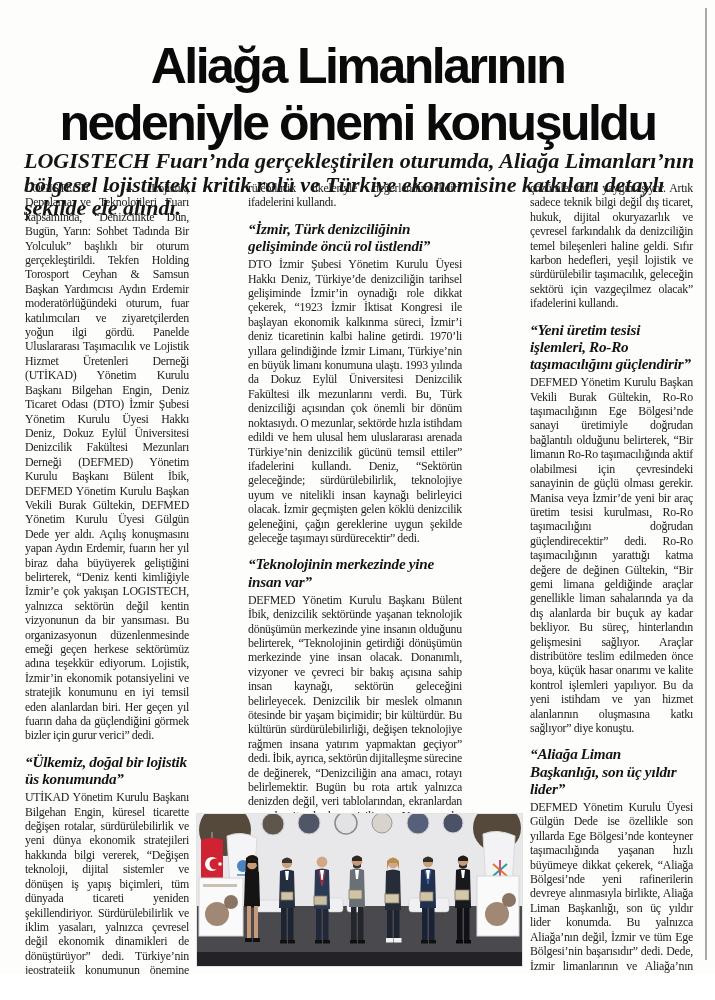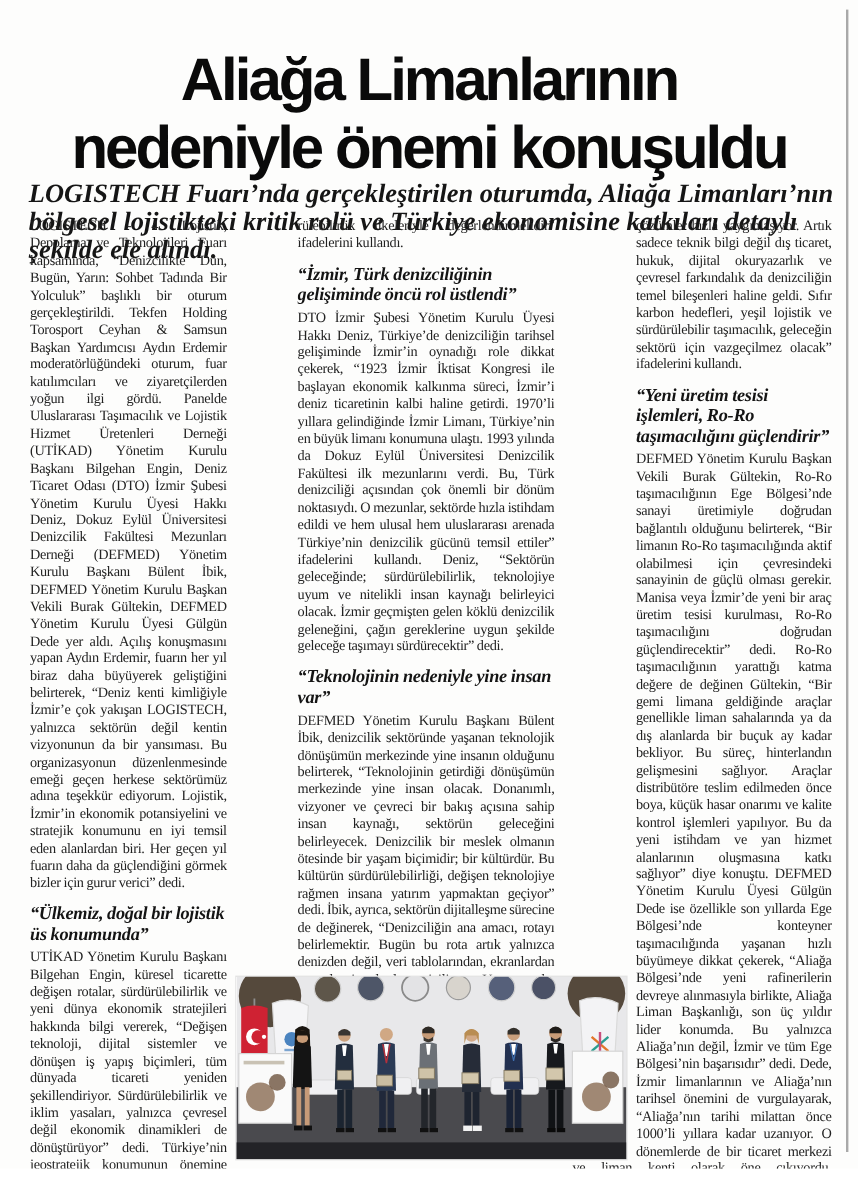--- a/index.html
+++ b/index.html
@@ -50,29 +50,30 @@
     <div class="wrap-spacer-right"></div>
     <span>LOGISTECH - 4. Lojistik, Depolama ve Teknolojileri Fuarı kapsamında, “Denizcilikte Dün, Bugün, Yarın: Sohbet Tadında Bir Yolculuk” başlıklı bir oturum gerçekleştirildi. Tekfen Holding Torosport Ceyhan &amp; Samsun Başkan Yardımcısı Aydın Erdemir moderatörlüğündeki oturum, fuar katılımcıları ve ziyaretçilerden yoğun ilgi gördü. Panelde Uluslararası Taşımacılık ve Lojistik Hizmet Üretenleri Derneği (UTİKAD) Yönetim Kurulu Başkanı Bilgehan Engin, Deniz Ticaret Odası (DTO) İzmir Şubesi Yönetim Kurulu Üyesi Hakkı Deniz, Dokuz Eylül Üniversitesi Denizcilik Fakültesi Mezunları Derneği (DEFMED) Yönetim Kurulu Başkanı Bülent İbik, DEFMED Yönetim Kurulu Başkan Vekili Burak Gültekin, DEFMED Yönetim Kurulu Üyesi Gülgün Dede yer aldı. Açılış konuşmasını yapan Aydın Erdemir, fuarın her yıl biraz daha büyüyerek geliştiğini belirterek, “Deniz kenti kimliğiyle İzmir’e çok yakışan LOGISTECH, yalnızca sektörün değil kentin vizyonunun da bir yansıması. Bu organizasyonun düzenlenmesinde emeği geçen herkese sektörümüz adına teşekkür ediyorum. Lojistik, İzmir’in ekonomik potansiyelini ve stratejik konumunu en iyi temsil eden alanlardan biri. Her geçen yıl fuarın daha da güçlendiğini görmek bizler için gurur verici” dedi.</span>
     <div class="subhead">“Ülkemiz, doğal bir lojistik üs konumunda”</div>
     <span>UTİKAD Yönetim Kurulu Başkanı Bilgehan Engin, küresel ticarette değişen rotalar, sürdürülebilirlik ve yeni dünya ekonomik stratejileri hakkında bilgi vererek, “Değişen teknoloji, dijital sistemler ve dönüşen iş yapış biçimleri, tüm dünyada ticareti yeniden şekillendiriyor. Sürdürülebilirlik ve iklim yasaları, yalnızca çevresel değil ekonomik dinamikleri de dönüştürüyor” dedi. Türkiye’nin jeostratejik konumunun önemine değinen Engin, “Ülkemiz, üç kıtanın kesişim noktasında bulunması ve İstanbul ile İzmir gibi tarihi liman kentlerine sahip olması nedeniyle doğal bir lojistik üs konumunda. Bu avantajı güçlü ve güvenli şekilde değerlendirmemiz gerekiyor” diye konuştu. İzmir’in geçmişte askeri ve ticari açıdan önemli bir kavşak noktası olduğunu hatırlatan Engin, “İzmir bugün de ticaret hacmi bakımından, ülkemizin en stratejik limanlarına ev sahipliği yapıyor. Türkiye, sahip olduğu bu lojistik koridorlarını karşılıklı fayda ve sürdü-</span>
   </div>
 
   <div class="col col2">
     <span>rülebilirlik ilkeleriyle değerlendirmelidir” ifadelerini kullandı.</span>
     <div class="subhead">“İzmir, Türk denizciliğinin gelişiminde öncü rol üstlendi”</div>
     <span>DTO İzmir Şubesi Yönetim Kurulu Üyesi Hakkı Deniz, Türkiye’de denizciliğin tarihsel gelişiminde İzmir’in oynadığı role dikkat çekerek, “1923 İzmir İktisat Kongresi ile başlayan ekonomik kalkınma süreci, İzmir’i deniz ticaretinin kalbi haline getirdi. 1970’li yıllara gelindiğinde İzmir Limanı, Türkiye’nin en büyük limanı konumuna ulaştı. 1993 yılında da Dokuz Eylül Üniversitesi Denizcilik Fakültesi ilk mezunlarını verdi. Bu, Türk denizciliği açısından çok önemli bir dönüm noktasıydı. O mezunlar, sektörde hızla istihdam edildi ve hem ulusal hem uluslararası arenada Türkiye’nin denizcilik gücünü temsil ettiler” ifadelerini kullandı. Deniz, “Sektörün geleceğinde; sürdürülebilirlik, teknolojiye uyum ve nitelikli insan kaynağı belirleyici olacak. İzmir geçmişten gelen köklü denizcilik geleneğini, çağın gereklerine uygun şekilde geleceğe taşımayı sürdürecektir” dedi.</span>
-    <div class="subhead">“Teknolojinin nedeniyle yine insan var”</div>
+    <div class="subhead">“Teknolojinin merkezinde yine insan var”</div>
     <span>DEFMED Yönetim Kurulu Başkanı Bülent İbik, denizcilik sektöründe yaşanan teknolojik dönüşümün merkezinde yine insanın olduğunu belirterek, “Teknolojinin getirdiği dönüşümün merkezinde yine insan olacak. Donanımlı, vizyoner ve çevreci bir bakış açısına sahip insan kaynağı, sektörün geleceğini belirleyecek. Denizcilik bir meslek olmanın ötesinde bir yaşam biçimidir; bir kültürdür. Bu kültürün sürdürülebilirliği, değişen teknolojiye rağmen insana yatırım yapmaktan geçiyor” dedi. İbik, ayrıca, sektörün dijitalleşme sürecine de değinerek, “Denizciliğin ana amacı, rotayı belirlemektir. Bugün bu rota artık yalnızca denizden değil, veri tablolarından, ekranlardan ve algoritmalardan çiziliyor. Yapay zeka destekli, verimliliğe odaklı</span>
   </div>
 
   <div class="col col3">
     <div class="wrap-spacer-left"></div>
     <span>çözümler hızla yaygınlaşıyor. Artık sadece teknik bilgi değil dış ticaret, hukuk, dijital okuryazarlık ve çevresel farkındalık da denizciliğin temel bileşenleri haline geldi. Sıfır karbon hedefleri, yeşil lojistik ve sürdürülebilir taşımacılık, geleceğin sektörü için vazgeçilmez olacak” ifadelerini kullandı.</span>
     <div class="subhead">“Yeni üretim tesisi işlemleri, Ro-Ro taşımacılığını güçlendirir”</div>
     <span>DEFMED Yönetim Kurulu Başkan Vekili Burak Gültekin, Ro-Ro taşımacılığının Ege Bölgesi’nde sanayi üretimiyle doğrudan bağlantılı olduğunu belirterek, “Bir limanın Ro-Ro taşımacılığında aktif olabilmesi için çevresindeki sanayinin de güçlü olması gerekir. Manisa veya İzmir’de yeni bir araç üretim tesisi kurulması, Ro-Ro taşımacılığını doğrudan güçlendirecektir” dedi. Ro-Ro taşımacılığının yarattığı katma değere de değinen Gültekin, “Bir gemi limana geldiğinde araçlar genellikle liman sahalarında ya da dış alanlarda bir buçuk ay kadar bekliyor. Bu süreç, hinterlandın gelişmesini sağlıyor. Araçlar distribütöre teslim edilmeden önce boya, küçük hasar onarımı ve kalite kontrol işlemleri yapılıyor. Bu da yeni istihdam ve yan hizmet alanlarının oluşmasına katkı sağlıyor” diye konuştu.</span>
+    <div class="subhead">“Aliağa Liman Başkanlığı, son üç yıldır lider”</div>
     <span>DEFMED Yönetim Kurulu Üyesi Gülgün Dede ise özellikle son yıllarda Ege Bölgesi’nde konteyner taşımacılığında yaşanan hızlı büyümeye dikkat çekerek, “Aliağa Bölgesi’nde yeni rafinerilerin devreye alınmasıyla birlikte, Aliağa Liman Başkanlığı, son üç yıldır lider konumda. Bu yalnızca Aliağa’nın değil, İzmir ve tüm Ege Bölgesi’nin başarısıdır” dedi. Dede, İzmir limanlarının ve Aliağa’nın tarihsel önemini de vurgulayarak, “Aliağa’nın tarihi milattan önce 1000’li yıllara kadar uzanıyor. O dönemlerde de bir ticaret merkezi ve liman kenti olarak öne çıkıyordu. Ekonominin döndüğü, ilk paraların basıldığı ve ticaretin şekillendiği bu topraklar, bugün de Türkiye ekonomisinin lokomotif bölgelerinden biri. Aliağa Limanı bugün küresel ölçekte ilk 100 liman arasında yer alıyor. Bu, bölgenin ne kadar stratejik bir öneme sahip olduğunu gösteriyor” diye konuştu.</span>
     
   </div>
 
   <figure class="photo" role="img" aria-label="Seven panelists standing on the LOGISTECH fair stage holding award plaques; Turkish flag and event banners in the background">
     <svg viewBox="0 0 325 152" xmlns="http://www.w3.org/2000/svg">
 
       <rect x="0" y="0" width="325" height="152" fill="#e8e8ea"></rect>
 
       <rect x="0" y="92" width="325" height="60" fill="#4a4a4e"></rect>

